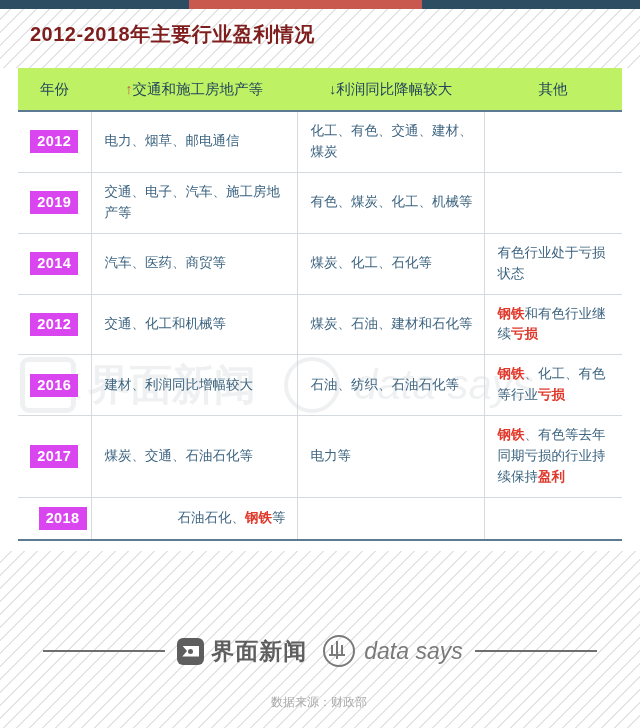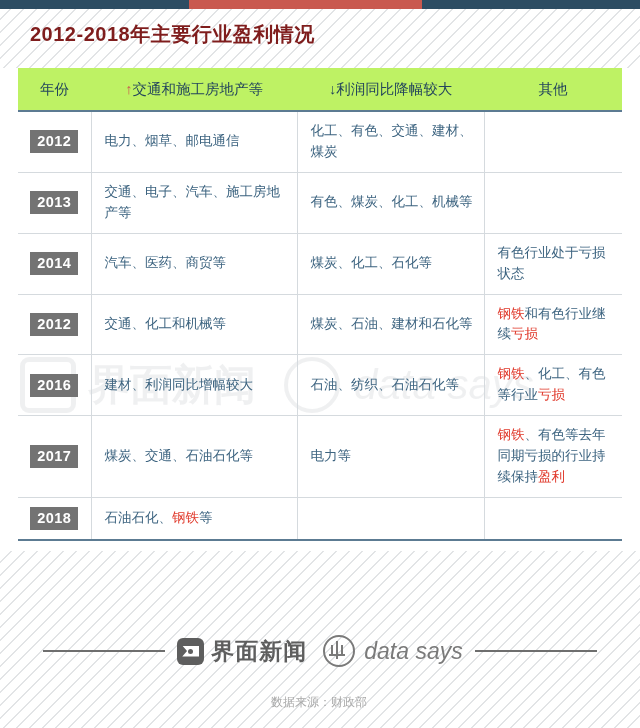--- a/index.html
+++ b/index.html
@@ -100,35 +100,35 @@
     line-height: 1.55;
     color: #3d6480;
     vertical-align: middle;
     background: transparent;
   }
   table.tbl tbody td.td-year {
     text-align: center;
     padding: 9px 4px;
   }
   table.tbl tbody td.td-last { border-right: none; }
-  table.tbl tbody tr:last-child td { border-bottom: 2px solid #5c7b92; }
+  table.tbl tbody tr:last-child td { border-bottom: 2px solid #5c7b92; text-align: right; }
 
   .yearbox {
     display: inline-block;
-    background: #737373;
+    background: #d946ef;
     color: #ffffff;
     font-size: 14.5px;
     font-weight: bold;
     letter-spacing: 0.4px;
     padding: 3px 7px 3px 7px;
     line-height: 1.15;
   }
   .arrow-up   { color: #c9594f; font-weight: bold; }
   .arrow-down { color: #24465c; font-weight: bold; }
-  .hl { color: #e0392b; font-weight: normal; }
+  .hl { color: #e0392b; font-weight: bold; }
 
   
   #watermark {
     position: absolute;
     top: 330px;
     left: 20px;
     width: 600px;
     height: 110px;
     z-index: 2;
     opacity: 0.13;
@@ -299,21 +299,21 @@
         </tr>
     </thead>
     <tbody id="body-rows">
         <tr>
           <td class="td-year"><span class="yearbox">2012</span></td>
           <td><span>电力、烟草、邮电通信</span></td>
           <td><span>化工、有色、交通、建材、煤炭</span></td>
           <td class="td-last"></td>
         </tr>
         <tr>
-          <td class="td-year"><span class="yearbox">2013</span></td>
+          <td class="td-year"><span class="yearbox">2019</span></td>
           <td><span>交通、电子、汽车、施工房地产等</span></td>
           <td><span>有色、煤炭、化工、机械等</span></td>
           <td class="td-last"></td>
         </tr>
         <tr>
           <td class="td-year"><span class="yearbox">2014</span></td>
           <td><span>汽车、医药、商贸等</span></td>
           <td><span>煤炭、化工、石化等</span></td>
           <td class="td-last"><span>有色行业处于亏损状态</span></td>
         </tr>

